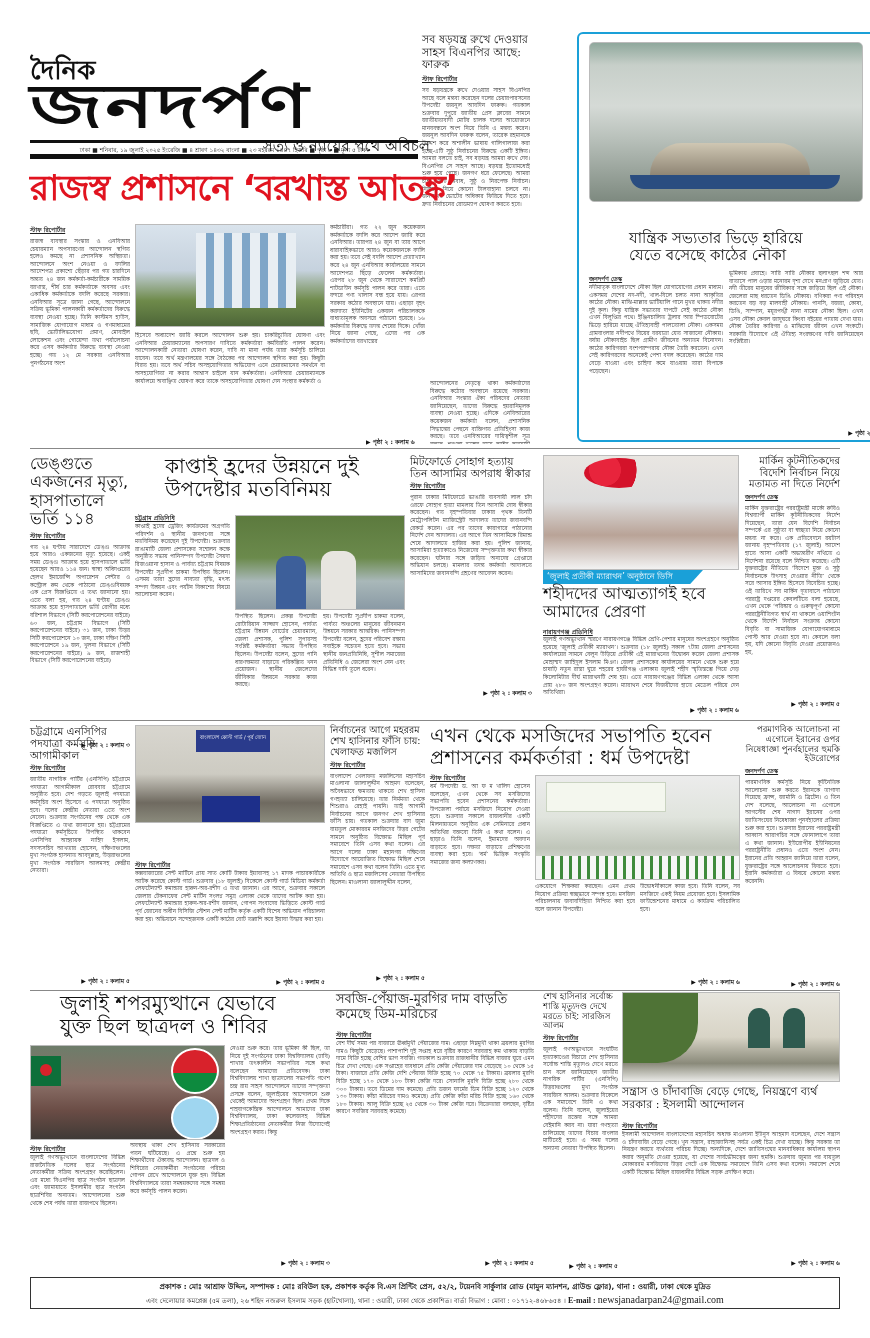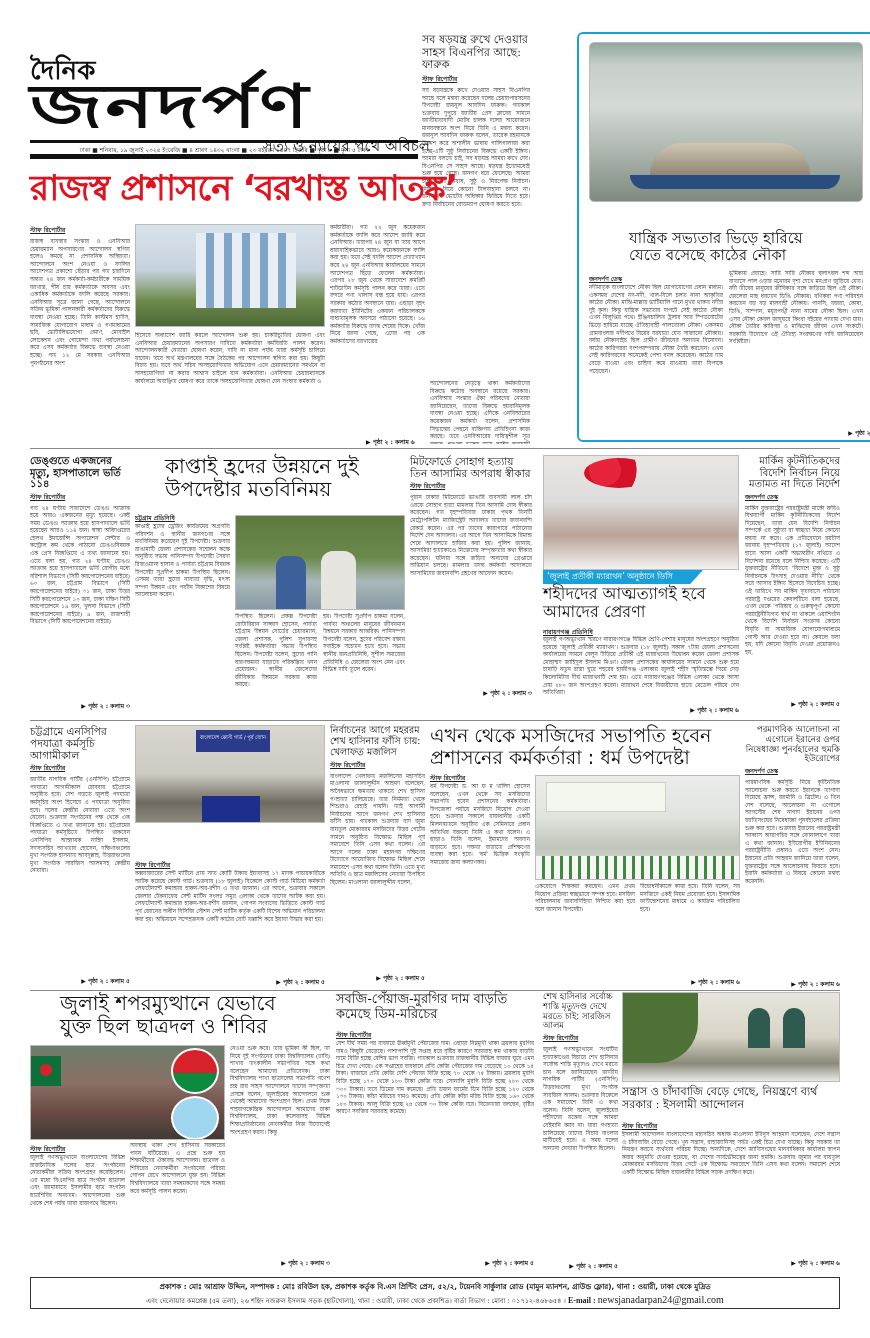--- a/index.html
+++ b/index.html
@@ -50,21 +50,21 @@
   <div style="position:absolute;left:60px;top:8px;width:100px;height:75px;background:repeating-linear-gradient(90deg,#e8eef3 0 10px,#7fa6c8 10px 18px);"></div>
 </div>
 <div class="abs body-text" style="left:135px;top:332px;width:190px;height:112px;">হিসেবে অধ্যাদেশ জারি করলে আন্দোলন শুরু হয়। চাকরিচ্যুতির ঘোষণা এবং এনবিআর চেয়ারম্যানের অপসারণ দাবিতে কর্মকর্তারা কর্মবিরতি পালন করেন। আন্দোলনকারী নেতারা ঘোষণা করেন, দাবি না মানা পর্যন্ত তারা কর্মসূচি চালিয়ে যাবেন। তবে অর্থ মন্ত্রণালয়ের সঙ্গে বৈঠকের পর আন্দোলন স্থগিত করা হয়। কিছুটা বিরত হয়। তবে অর্থ সচিব অসহযোগিতার অভিযোগ এনে চেয়ারম্যানের সমর্থনে বা অসহযোগিতা না করার আশ্বাস চাইলে যান কর্মকর্তারা। এনবিআর চেয়ারম্যানকে কার্যালয়ে অবাঞ্ছিত ঘোষণা করে তাকে অসহযোগিতার ঘোষণা দেন সংস্থার কর্মকর্তা ও</div>
 <div class="abs body-text" style="left:330px;top:224px;width:95px;height:212px;">কর্মচারীরা। গত ২২ জুন কয়েকজন কর্মকর্তাকে বদলি করে আদেশ জারি করে এনবিআর। তারপর ২৪ জুন বা তার আগে ধারাবাহিকভাবে আরও কয়েকজনকে বদলি করা হয়। তবে সেই বদলি আদেশ প্রত্যাখ্যান করে ২৪ জুন এনবিআর কার্যালয়ের সামনে আদেশপত্র ছিঁড়ে ফেলেন কর্মকর্তারা। এরপর ২৮ জুন থেকে সারাদেশে কমপ্লিট শাটডাউন কর্মসূচি পালন করে তারা। এতে বন্দরে পণ্য খালাস বন্ধ হয়ে যায়। এরপর সরকার কঠোর অবস্থানে যায়। এছাড়া বৃহৎ করদাতা ইউনিটের একজন পরিচালককে বাধ্যতামূলক অবসরে পাঠানো হয়েছে। ১৬ কর্মকর্তার বিরুদ্ধে তদন্ত শেষের দিকে। খোঁজ নিয়ে জানা গেছে, এদের পর এক কর্মকর্তাদের বরখাস্তের</div>
 <div class="abs jump" style="left:366px;top:437px;">▶ পৃষ্ঠা ২ : কলাম ৬</div>
 <div class="abs body-text" style="left:430px;top:380px;width:100px;height:64px;">আন্দোলনের নেতৃত্বে থাকা কর্মকর্তাদের বিরুদ্ধে কঠোর অবস্থানে রয়েছে সরকার। এনবিআর সংস্কার ঐক্য পরিষদের নেতারা জানিয়েছেন, তাদের বিরুদ্ধে হয়রানিমূলক ব্যবস্থা নেওয়া হচ্ছে। এদিকে এনবিআরের কয়েকজন কর্মকর্তা বলেন, প্রশাসনিক সিদ্ধান্তের পেছনে ব্যক্তিগত প্রতিহিংসা কাজ করছে। তবে এনবিআরের দায়িত্বশীল সূত্র বলছে, শৃঙ্খলা ভঙ্গের দায়ে আইন অনুযায়ী ব্যবস্থা নেওয়া হচ্ছে। উপদেষ্টা হারুনুর রশিদ, নির্বাহী কমিটির সদস্য রহিমা শিকদার, মহাসচিব মোসাম্মৎ ইসমাইল হোসেন নিজামীসহ দলের বিভিন্ন পর্যায়ের নেতাকর্মীরা।</div>
 
 <div class="abs rule" style="left:30px;top:448px;width:810px;height:1px;background:#888;"></div>
 
 <div class="abs" style="left:30px;top:455px;width:100px;height:260px;">
-  <div class="head" style="font-size:10px;font-weight:bold;">ডেঙ্গুতে একজনের মৃত্যু, হাসপাতালে ভর্তি ১১৪</div>
+  <div class="head" style="font-size:16px;font-weight:normal;">ডেঙ্গুতে একজনের মৃত্যু, হাসপাতালে ভর্তি ১১৪</div>
   <div class="byline" style="margin-top:2px;">স্টাফ রিপোর্টার</div>
   <div class="body-text" style="height:196px;margin-top:2px;">গত ২৪ ঘণ্টায় সারাদেশে ডেঙ্গু আক্রান্ত হয়ে আরও একজনের মৃত্যু হয়েছে। একই সময় ডেঙ্গু আক্রান্ত হয়ে হাসপাতালে ভর্তি হয়েছেন আরও ১১৪ জন। স্বাস্থ্য অধিদপ্তরের হেলথ ইমার্জেন্সি অপারেশন সেন্টার ও কন্ট্রোল রুম থেকে পাঠানো ডেঙ্গুবিষয়ক এক প্রেস বিজ্ঞপ্তিতে এ তথ্য জানানো হয়। এতে বলা হয়, গত ২৪ ঘণ্টায় ডেঙ্গু আক্রান্ত হয়ে হাসপাতালে ভর্তি রোগীর মধ্যে বরিশাল বিভাগে (সিটি করপোরেশনের বাইরে) ৬০ জন, চট্টগ্রাম বিভাগে (সিটি করপোরেশনের বাইরে) ৩১ জন, ঢাকা উত্তর সিটি করপোরেশনে ১০ জন, ঢাকা দক্ষিণ সিটি করপোরেশনে ১৯ জন, খুলনা বিভাগে (সিটি করপোরেশনের বাইরে) ৯ জন, রাজশাহী বিভাগে (সিটি করপোরেশনের বাইরে)</div>
   <div class="jump" style="text-align:right;">▶ পৃষ্ঠা ২ : কলাম ৩</div>
 </div>
 
 <div class="abs" style="left:135px;top:455px;width:270px;height:260px;">
   <div class="head" style="font-size:20px;font-weight:normal;padding:0 30px;">কাপ্তাই হ্রদের উন্নয়নে দুই উপদেষ্টার মতবিনিময়</div>
   <div class="byline" style="position:absolute;left:0;top:58px;">চট্টগ্রাম প্রতিনিধি</div>
   <div class="body-text" style="position:absolute;left:0;top:68px;width:95px;height:120px;">কাপ্তাই হ্রদের ড্রেজিং কার্যক্রমের অগ্রগতি পরিদর্শন ও স্থানীয় জনগণের সঙ্গে মতবিনিময় করেছেন দুই উপদেষ্টা। শুক্রবার রাঙামাটি জেলা প্রশাসকের সম্মেলন কক্ষে অনুষ্ঠিত সভায় পানিসম্পদ উপদেষ্টা সৈয়দা রিজওয়ানা হাসান ও পার্বত্য চট্টগ্রাম বিষয়ক উপদেষ্টা সুপ্রদীপ চাকমা উপস্থিত ছিলেন। এসময় তারা হ্রদের নাব্যতা বৃদ্ধি, মৎস্য সম্পদ উন্নয়ন এবং পর্যটন বিকাশের বিষয়ে আলোচনা করেন।</div>
   <div class="photo" style="position:absolute;left:100px;top:60px;width:170px;height:95px;background:linear-gradient(180deg,#5c7a3e 0%,#6b8a4c 45%,#a9b8b9 70%,#8a9aa5 100%);">

